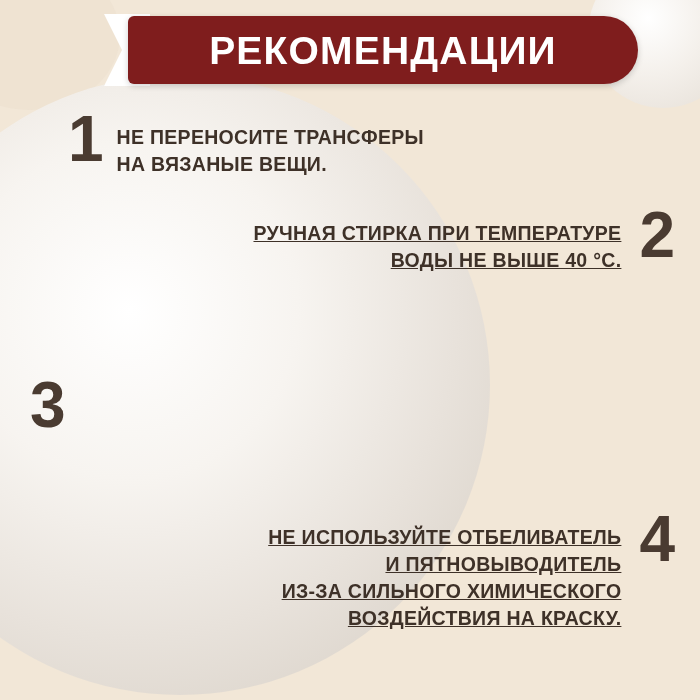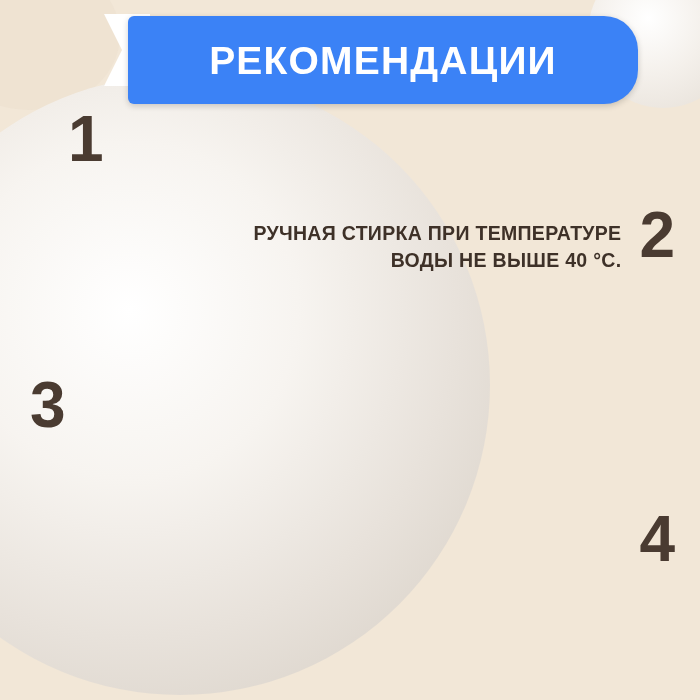--- a/index.html
+++ b/index.html
@@ -69,22 +69,22 @@
     height: 72px;
     background: #ffffff;
     clip-path: polygon(0 0, 100% 0, 100% 100%, 0 100%, 18px 50%);
     box-shadow: 0 2px 4px rgba(0,0,0,.12);
   }
   .ribbon {
     position: absolute;
     left: 128px;
     right: 62px;
     top: 2px;
-    height: 88px;
-    background: #3b82f6;
+    height: 68px;
+    background: #7f1d1d;
     border-radius: 6px 34px 34px 6px;
     display: flex;
     align-items: center;
     justify-content: center;
     box-shadow: 0 2px 6px rgba(0,0,0,.18);
   }
   .ribbon-title {
     color: #ffffff;
     font-size: 39px;
     font-weight: bold;
@@ -121,20 +121,21 @@
     text-align: left;
     padding-top: 12px;
   }
   .tip.right-num {
     flex-direction: row;
     align-items: flex-start;
   }
   .tip.right-num .tip-text {
     text-align: right;
     padding-top: 12px;
+    text-decoration: underline;
   }
 
   
   #tip-1 { left: 68px;  top: 112px; }
   #tip-2 { right: 26px; top: 208px; gap: 18px; }
   #tip-3 { left: 30px;  top: 378px; }
   #tip-4 { right: 26px; top: 512px; gap: 18px; }
 
   #tip-2 .tip-num, #tip-4 .tip-num { order: 2; }
   #tip-2 .tip-text, #tip-4 .tip-text { order: 1; }
@@ -150,29 +151,35 @@
 
   <div class="ribbon-wrap">
     <div class="ribbon-tail"></div>
     <div class="ribbon">
       <div class="ribbon-title">РЕКОМЕНДАЦИИ</div>
     </div>
   </div>
 
   <div class="tip left-num" id="tip-1">
     <div class="tip-num">1</div>
+    <div class="tip-text">НЕ ПЕРЕНОСИТЕ ТРАНСФЕРЫ
+НА ВЯЗАНЫЕ ВЕЩИ.</div>
   </div>
 
   <div class="tip right-num" id="tip-2">
     <div class="tip-num">2</div>
     <div class="tip-text">РУЧНАЯ СТИРКА ПРИ ТЕМПЕРАТУРЕ
 ВОДЫ НЕ ВЫШЕ 40 °C.</div>
   </div>
 
   <div class="tip left-num" id="tip-3">
     <div class="tip-num">3</div>
   </div>
 
   <div class="tip right-num" id="tip-4">
     <div class="tip-num">4</div>
+    <div class="tip-text">НЕ ИСПОЛЬЗУЙТЕ ОТБЕЛИВАТЕЛЬ
+И ПЯТНОВЫВОДИТЕЛЬ
+ИЗ-ЗА СИЛЬНОГО ХИМИЧЕСКОГО
+ВОЗДЕЙСТВИЯ НА КРАСКУ.</div>
   </div>
 
 </div>
 
 </body></html>

